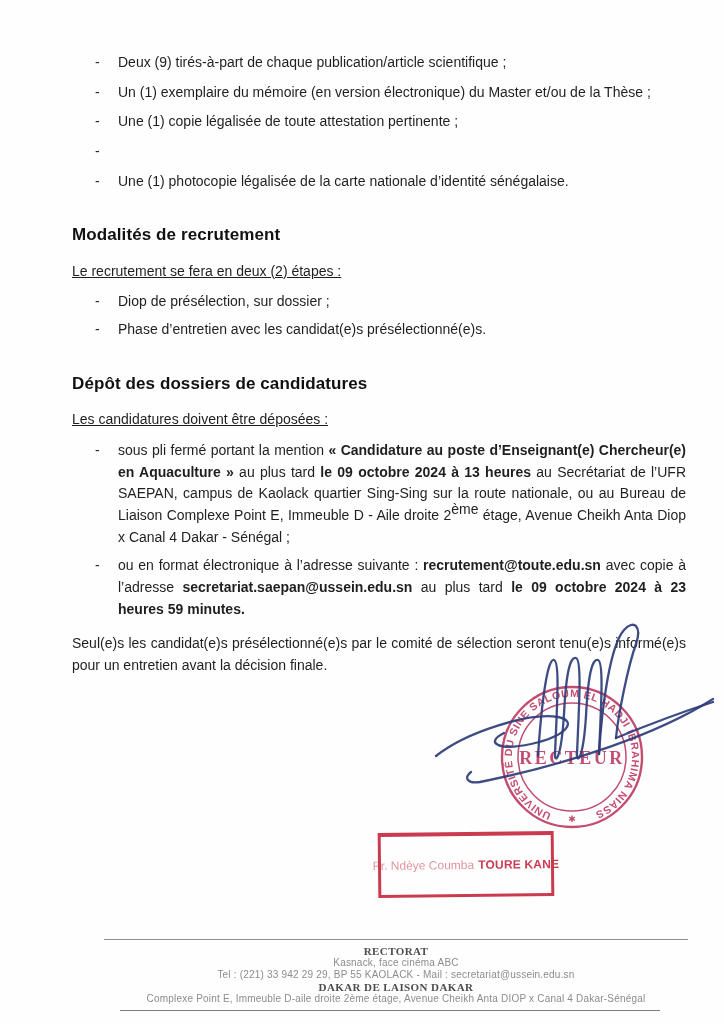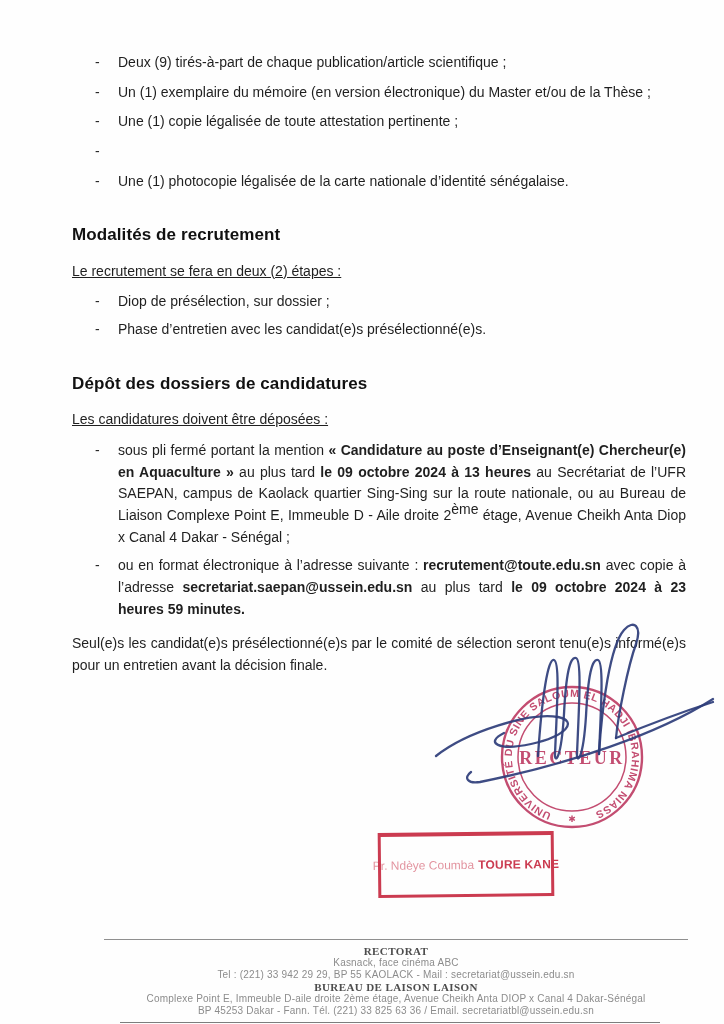--- a/index.html
+++ b/index.html
@@ -140,19 +140,18 @@
   <div class="rect-stamp">
     <span class="prefix">Pr. Ndèye Coumba</span>
     <span class="caps">TOURE KANE</span>
   </div>
 
   <div class="footer">
     <div class="footer-inner">
       <div class="f-title">RECTORAT</div>
       <div class="f-line">Kasnack, face cinéma ABC</div>
       <div class="f-line">Tel :  (221) 33 942 29 29, BP 55 KAOLACK - Mail : secretariat@ussein.edu.sn</div>
-      <div class="f-title">BUREAU DE LAISON LAISON</div>
+      <div class="f-title">DAKAR DE LAISON DAKAR</div>
       <div class="f-line">Complexe Point E, Immeuble D-aile droite 2ème étage, Avenue Cheikh Anta DIOP x Canal 4 Dakar-Sénégal</div>
-      <div class="f-line">BP 45253 Dakar - Fann. Tél. (221) 33 825 63 36 / Email. secretariatbl@ussein.edu.sn</div>
       <div class="rule2"></div>
     </div>
   </div>
 </div>
 
 </body></html>

